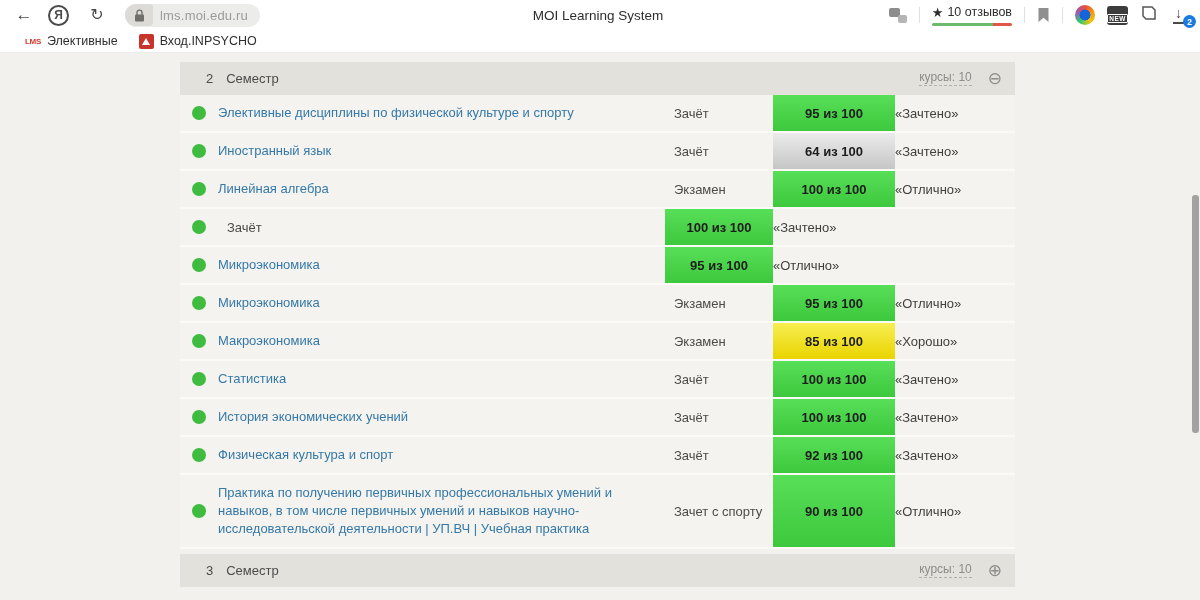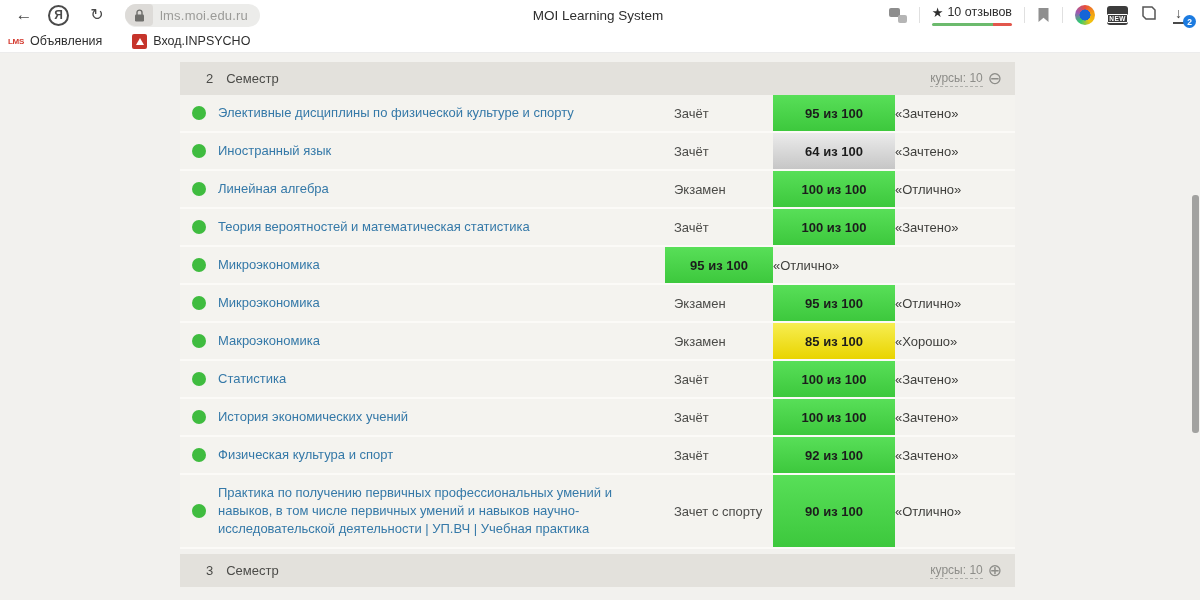--- a/index.html
+++ b/index.html
@@ -56,40 +56,40 @@
     border:1px solid #fff; padding:0 1px; border-radius:1px; }
   .download-wrap { position:relative; width:20px; height:20px; }
   .download-arrow { font-size:14px; color:#4a4a4a; position:absolute; left:5px; top:0; }
   .download-base { position:absolute; left:3px; bottom:1px; width:13px; height:2px; background:#4a4a4a; }
   .dl-badge { position:absolute; right:-6px; bottom:-3px; width:13px; height:13px; border-radius:50%;
     background:var(--download-badge); color:#fff; font-size:8.5px; font-weight:bold;
     display:flex; align-items:center; justify-content:center; }
 
   .bookmarks-bar {
     height:23px; background:#fff; border-bottom:1px solid #ececec;
-    display:flex; align-items:center; padding:0 2px; gap:18px;
+    display:flex; align-items:center; padding:0 19px; gap:9px;
   }
   .bm-item { display:flex; align-items:center; gap:6px; cursor:pointer; padding:0 6px; }
   .bm-fav-lms { font-size:8px; font-weight:bold; color:#d43a2f; letter-spacing:-.3px; }
   .bm-fav-red { width:15px; height:15px; background:#c6342b; border-radius:2px;
     display:flex; align-items:center; justify-content:center; }
   .bm-fav-red .tri { width:0; height:0; border-left:4px solid transparent;
     border-right:4px solid transparent; border-bottom:7px solid #fff; }
   .bm-label { font-size:12.5px; color:#2e2e2e; }
 
   
   .content { position:relative; height:547px; background:#f2f1ee; }
   .grades-table { position:absolute; left:180px; top:9px; width:835px; }
 
   .sem-bar {
     height:33px; background:#e3e1dc; display:flex; align-items:center;
     padding:0 13px 0 26px; color:#4b4b48; font-size:13px;
   }
   .sem-label { margin-left:13px; }
-  .sem-right { margin-left:auto; display:flex; align-items:center; gap:5px; }
+  .sem-right { margin-left:auto; display:flex; align-items:flex-start; gap:16px; }
   .courses-link { font-size:12px; color:#8d8d89; border-bottom:1px dashed #b0b0ac;
     cursor:pointer; padding-bottom:1px; }
   .toggle-icon { font-size:17px; color:#8d8d89; cursor:pointer; line-height:1; }
 
   .row {
     display:grid; grid-template-columns:38px 447px 108px 122px 1fr;
     align-items:center; background:#f4f3ef; border-bottom:2px solid #fbfaf7;
     min-height:38px;
   }
   .dot { width:14px; height:14px; border-radius:50%; background:var(--dot-green); justify-self:center; }
@@ -163,21 +163,21 @@
       <span class="download-arrow">↓</span>
       <span class="download-base"></span>
       <span class="dl-badge">2</span>
     </span>
   </div>
 </div>
 
 <div class="bookmarks-bar">
   <span class="bm-item">
     <span class="bm-fav-lms">LMS</span>
-    <span class="bm-label">Объявления</span>
+    <span class="bm-label">Элективные</span>
   </span>
   <span class="bm-item">
     <span class="bm-fav-red">
         <span class="tri"></span>
       </span>
     <span class="bm-label">Вход.INPSYCHO</span>
   </span>
 </div>
 
 <div class="content">
@@ -212,21 +212,20 @@
   <div class="row">
     <span class="dot"></span>
     <a class="course">Линейная алгебра</a>
     <div class="type">Экзамен</div>
     <div class="score green">100 из 100</div>
     <div class="grade">«Отлично»</div>
   </div>
 
   <div class="row">
     <span class="dot"></span>
-    <a class="course">Теория вероятностей и математическая статистика</a>
     <div class="type">Зачёт</div>
     <div class="score green">100 из 100</div>
     <div class="grade">«Зачтено»</div>
   </div>
 
   <div class="row">
     <span class="dot"></span>
     <a class="course">Микроэкономика</a>
     <div class="score green">95 из 100</div>
     <div class="grade">«Отлично»</div>

